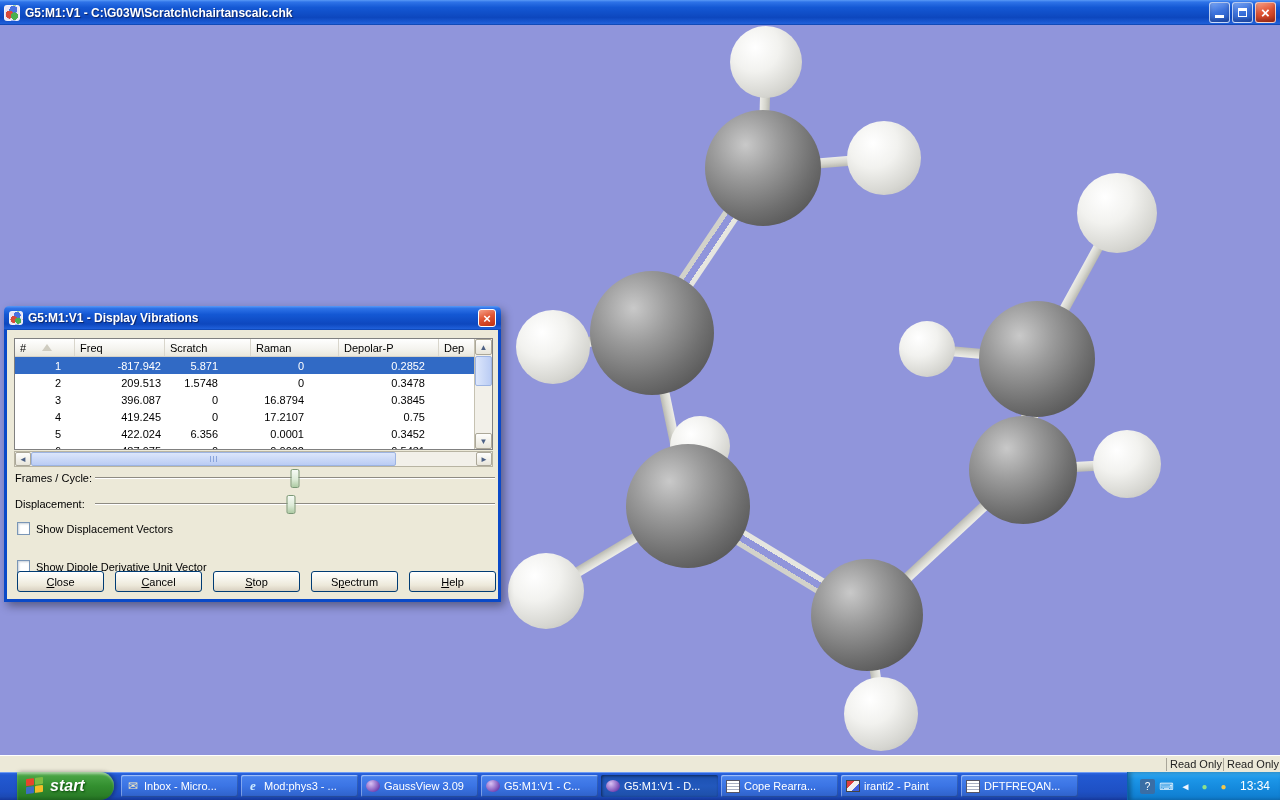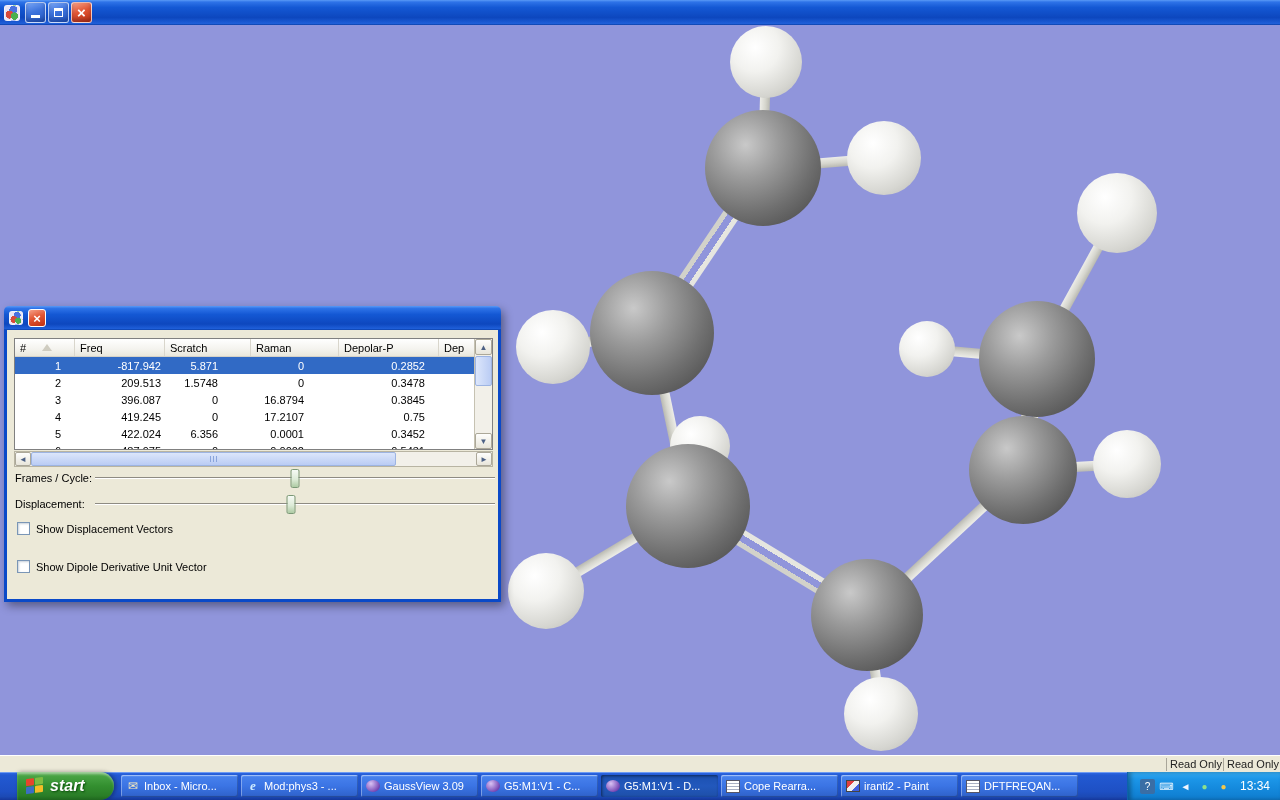--- a/index.html
+++ b/index.html
@@ -119,20 +119,21 @@
   .tray-icon{width:15px;height:15px;display:flex;align-items:center;justify-content:center;font-size:10px;color:#fff;}
   .tray-clock{color:#fff;font-size:12px;margin-left:5px;white-space:nowrap;}
 </style>
 </head>
 <body>
 
 <div class="screen">
 
   <div class="titlebar">
     <div class="app-icon"></div>
+    <span class="titlebar-text">G5:M1:V1 - C:\G03W\Scratch\chairtanscalc.chk</span>
     <div class="tb-buttons">
       <div class="tb-btn min">
           <span class="glyph-min"></span>
         </div>
       <div class="tb-btn">
           <span class="glyph-restore"></span>
         </div>
       <div class="tb-btn close">
           <span class="glyph-close">×</span>
         </div>
@@ -168,20 +169,21 @@
         <div class="atom carbon" style="left: 969px; top: 391px; height: 108px; width: 108px; z-index: 4;"></div>
         <div class="atom carbon" style="left: 811px; top: 534px; height: 112px; width: 112px; z-index: 4;"></div>
         <div class="atom hydrogen" style="left: 508px; top: 528px; height: 76px; width: 76px; z-index: 3;"></div>
         <div class="atom hydrogen" style="left: 1093px; top: 405px; height: 68px; width: 68px; z-index: 3;"></div>
         <div class="atom hydrogen" style="left: 844px; top: 652px; height: 74px; width: 74px; z-index: 3;"></div>
       </div>
 
     <div class="dialog">
       <div class="dialog-titlebar">
         <div class="app-icon small"></div>
+        <span class="dialog-title">G5:M1:V1 - Display Vibrations</span>
         <div class="dialog-close">×</div>
       </div>
       <div class="dialog-body">
 
         <div class="vib-table">
           <div class="vt-main">
             <div class="vt-header" id="vt-header">
                 <div class="vt-hcell" style="width: 60px;">
                   <span>#</span>
                   <span class="sort-arrow"></span>
@@ -276,20 +278,27 @@
 
         <div class="check-row" style="top:192px">
           <span class="checkbox"></span>
           <span>Show Displacement Vectors</span>
         </div>
         <div class="check-row" style="top:230px">
           <span class="checkbox"></span>
           <span>Show Dipole Derivative Unit Vector</span>
         </div>
 
+        <div class="button-row" id="dialog-buttons">
+            <button class="xp-button"><u>C</u>lose</button>
+            <button class="xp-button"><u>C</u>ancel</button>
+            <button class="xp-button"><u>S</u>top</button>
+            <button class="xp-button">S<u>p</u>ectrum</button>
+            <button class="xp-button"><u>H</u>elp</button>
+          </div>
       </div>
     </div>
   </div>
 
   <div class="statusbar">
     <div class="status-main"></div>
     <div class="status-pane">Read Only</div>
     <div class="status-pane">Read Only</div>
   </div>
 

